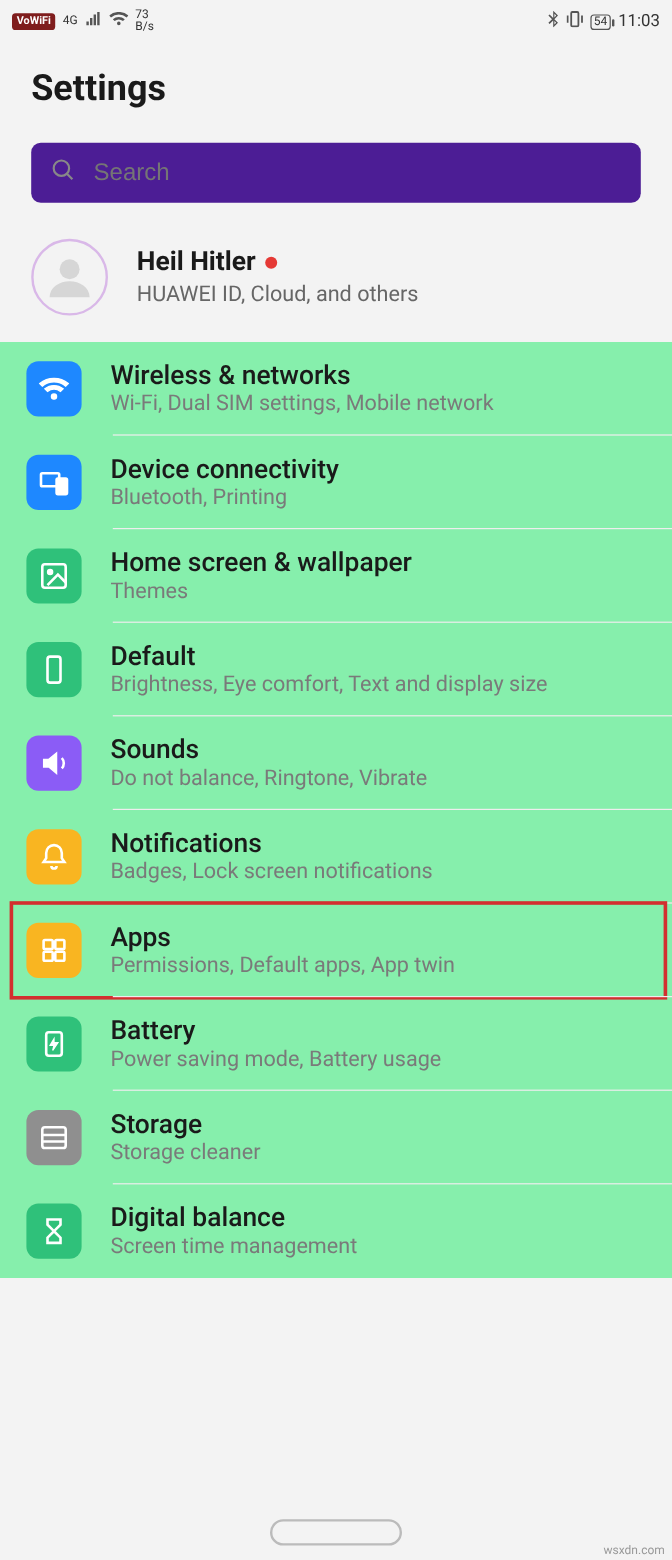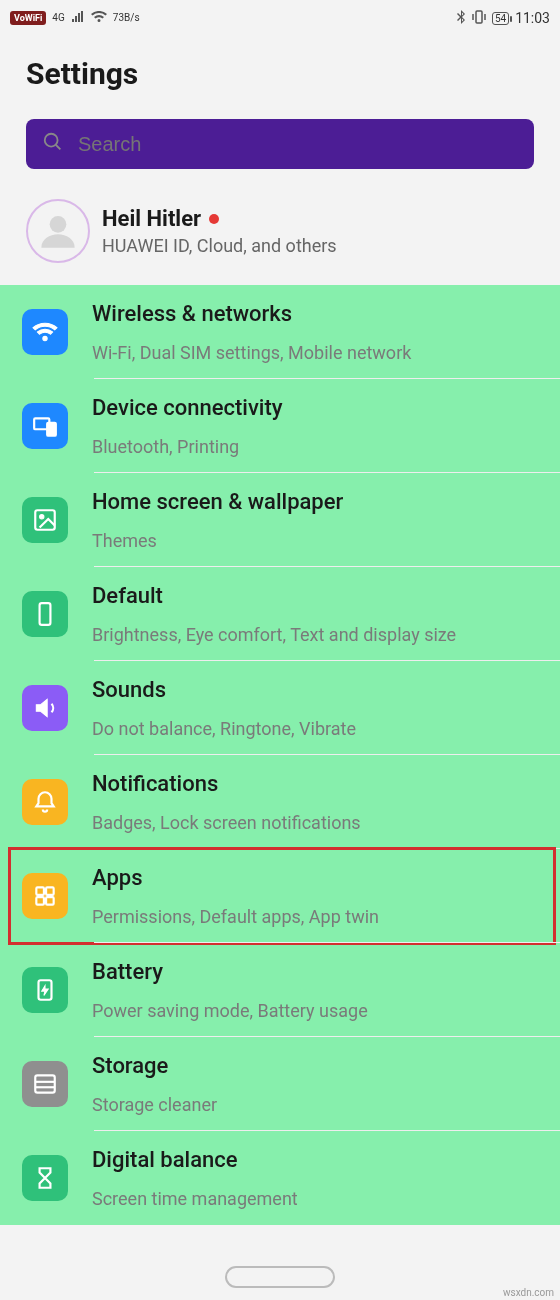--- a/index.html
+++ b/index.html
@@ -25,21 +25,21 @@
   .sb-left, .sb-right { display: flex; align-items: center; gap: 6px; }
   .vowifi-badge {
     background: #7f1d1d;
     color: #fff;
     font-size: 9px;
     font-weight: 700;
     border-radius: 3px;
     padding: 2px 4px;
   }
   .sb-small { font-size: 10px; line-height: 10px; }
-  .sb-stack { display: flex; align-items: flex-start; }
+  .sb-stack { display: flex; flex-direction: column; align-items: flex-start; }
   .batt {
     display: inline-flex; align-items: center;
     border: 1.5px solid #555; border-radius: 3px;
     padding: 0 2px; font-size: 10px; position: relative;
   }
   .batt::after {
     content: ""; position: absolute; right: -4px; top: 3px;
     width: 2px; height: 6px; background: #555; border-radius: 1px;
   }
   
@@ -58,21 +58,21 @@
     padding: 12px 16px;
     gap: 14px;
   }
   .search svg { width: 22px; height: 22px; stroke: #888; }
   .search input {
     border: none; background: transparent; outline: none;
     font-size: 20px; color: #888; width: 100%;
   }
   
   .profile-row {
-    display: flex; align-items: center; gap: 12px;
+    display: flex; align-items: center; gap: 24px;
     padding: 14px 26px 22px 26px;
     background: #f3f3f3;
   }
   .avatar {
     width: 64px; height: 64px; border-radius: 50%;
     border: 2px solid #d9b8e8;
     display: flex; align-items: center; justify-content: center;
   }
   .avatar svg { width: 40px; height: 40px; fill: #d6d6d6; }
   .profile-name-row { display: flex; align-items: center; gap: 8px; }
@@ -90,21 +90,21 @@
     position: absolute; bottom: 0; left: 94px; right: 0;
     height: 1px; background: #eee;
   }
   .icon-box {
     width: 46px; height: 46px; border-radius: 10px;
     display: flex; align-items: center; justify-content: center;
     flex-shrink: 0;
   }
   .icon-box svg { width: 26px; height: 26px; fill: #fff; stroke: #fff; }
   .item-title { font-size: 22px; font-weight: 500; color: #1a1a1a; }
-  .item-sub { font-size: 18px; color: #7a7a7a; margin-top: 16px; }
+  .item-sub { font-size: 18px; color: #7a7a7a; margin-top: 0; }
   .highlight-box {
     border: 3px solid #d32f2f;
     position: absolute;
     pointer-events: none;
   }
   
   .navpill {
     position: absolute; bottom: 12px; left: 50%; transform: translateX(-50%);
     width: 110px; height: 22px; border: 2px solid #bbb; border-radius: 14px;
   }

